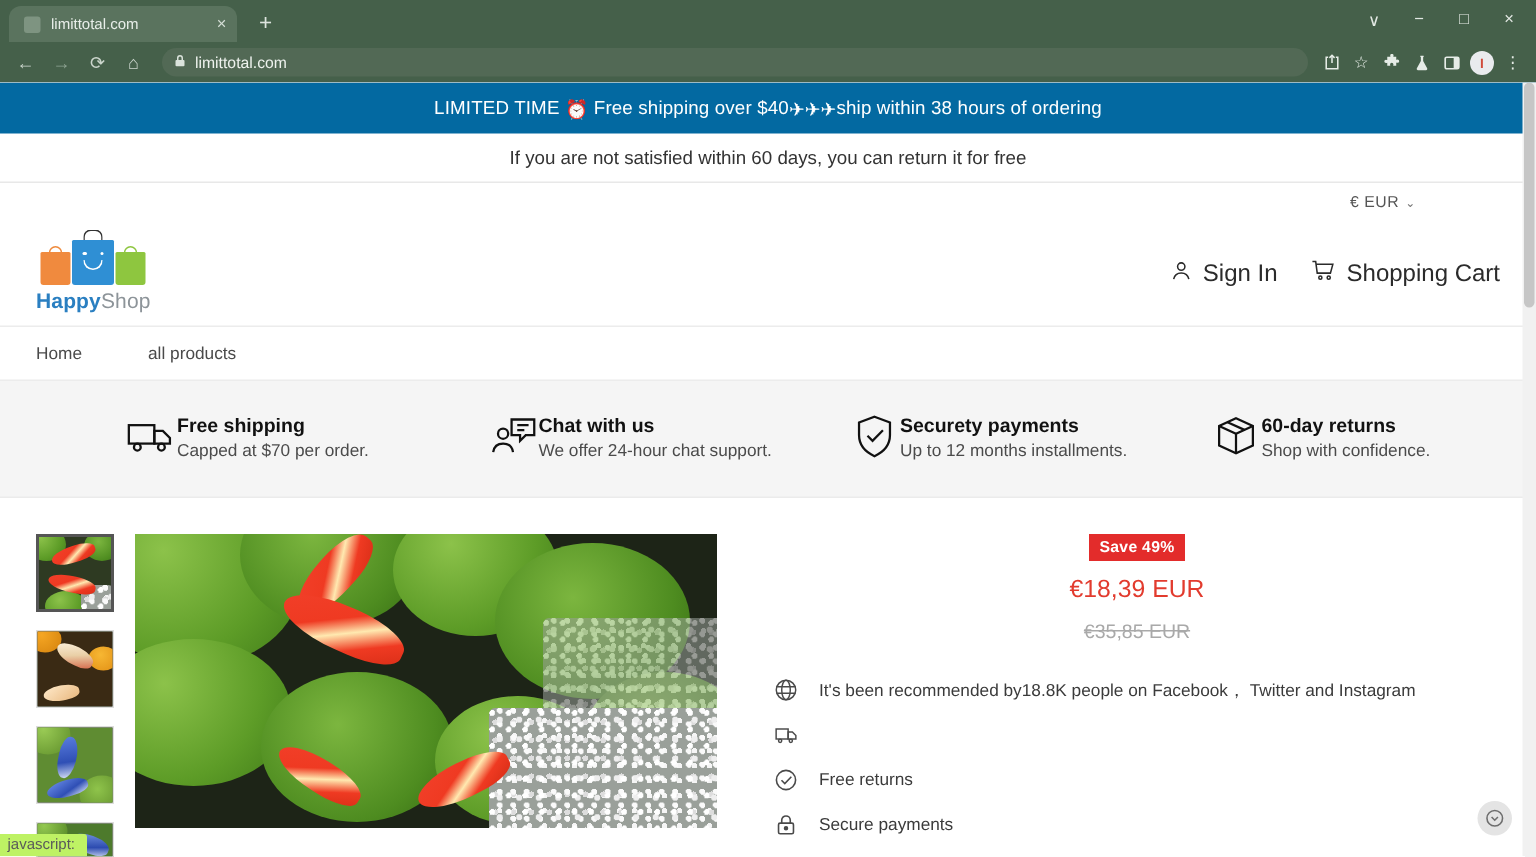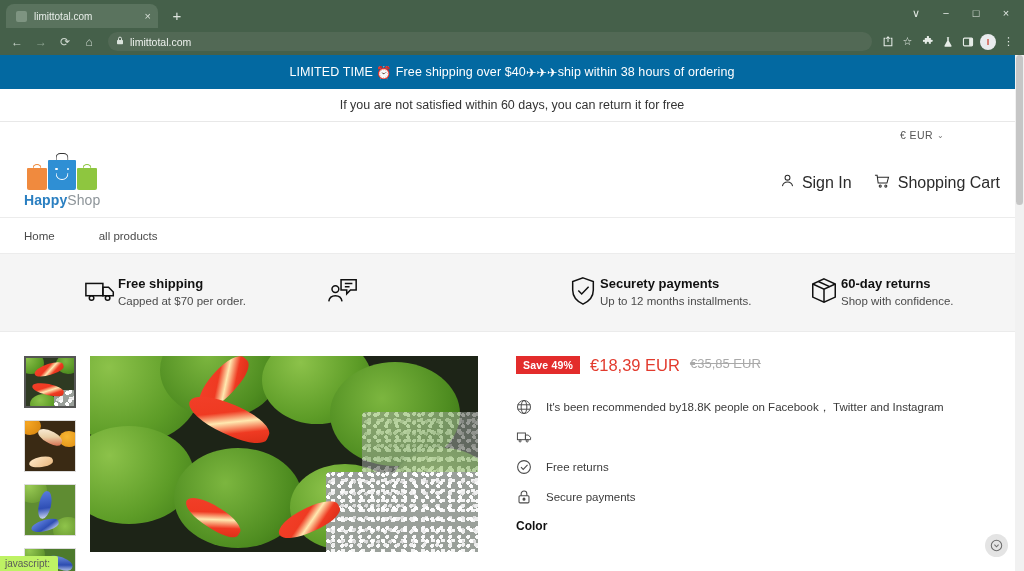--- a/index.html
+++ b/index.html
@@ -199,21 +199,21 @@
     position: absolute;
     background: linear-gradient(150deg, #f2402a 0%, #ef3a22 40%, #ffe9b0 55%, #ef3a22 72%, #d32b14 100%);
     border-radius: 50% 45% 40% 50%;
   }
 
   #product-info { flex: 1 1 auto; padding-left: 38px; }
   #product-title {
     font-size: 19.5px; font-weight: bold; color: #111;
     letter-spacing: -.2px; margin-bottom: 14px;
   }
-  #price-row { display: flex; align-items: flex-start; gap: 10px; margin-bottom: 24px; }
+  #price-row { display: flex; align-items: center; gap: 10px; margin-bottom: 24px; flex-direction: column; }
   #save-badge {
     background: #e32c2b; color: #fff; font-size: 10.5px;
     font-weight: bold; padding: 3px 7px; letter-spacing: .2px;
   }
   #price-now { font-size: 16.5px; color: #e23b2e; }
   #price-was { font-size: 13px; color: #a9a9a9; text-decoration: line-through; }
 
   .bullet {
     display: flex; align-items: center; gap: 14px;
     margin-bottom: 14px; font-size: 11.5px; color: #3b3b3b;
@@ -404,20 +404,24 @@
 
     <div class="feature">
       <span class="feature-icon">
         <svg width="34" height="30" viewBox="0 0 36 30" fill="none" stroke="#111" stroke-width="1.6">
           <path d="M17 3h16v11h-6l-4 4v-4h-6z"></path>
           <path d="M21 7h8M21 10.5h5"></path>
           <circle cx="11" cy="13" r="3.6"></circle>
           <path d="M4 26c.6-4 3.4-6 7-6s6.4 2 7 6"></path>
         </svg>
       </span>
+      <div>
+        <div class="feature-title">Chat with us</div>
+        <div class="feature-sub">We offer 24-hour chat support.</div>
+      </div>
     </div>
 
     <div class="feature">
       <span class="feature-icon">
         <svg width="34" height="30" viewBox="0 0 30 32" fill="none" stroke="#111" stroke-width="1.6">
           <path d="M15 2l11 4v9c0 8-5.5 12.5-11 15C9.5 27.5 4 23 4 15V6z"></path>
           <path d="M10 15.5l3.6 3.6L21 11.5"></path>
         </svg>
       </span>
       <div>

